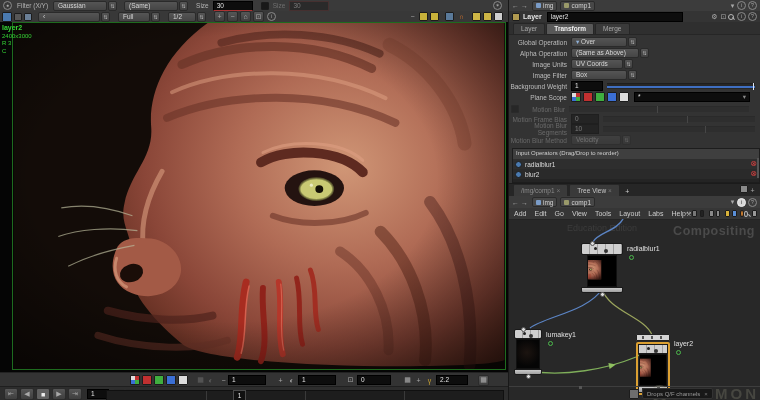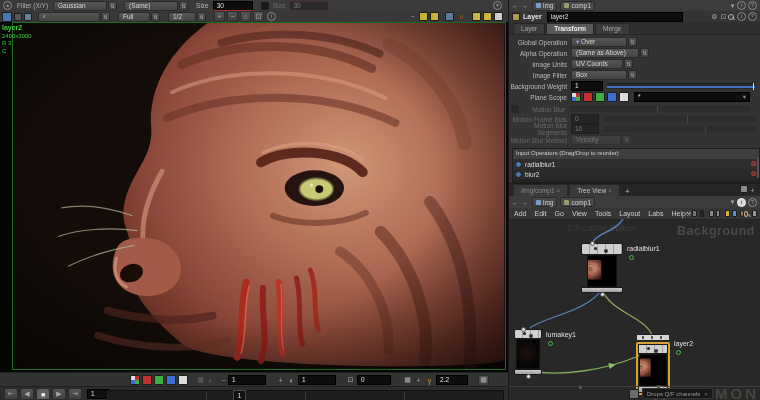--- a/index.html
+++ b/index.html
@@ -368,21 +368,21 @@
       <span class="sq" style="width:6px;height:5px;background:#8a8a8a;margin-left:2px;"></span>
       <span class="sq" style="width:6px;height:5px;background:#d8b23a;margin-left:5px;"></span>
       <span class="sq" style="width:6px;height:5px;background:#5a8fd8;margin-left:2px;"></span>
       <span class="sq" style="width:5px;height:5px;background:#c87b2e;border-radius:50%;margin-left:3px;"></span>
       <span class="mag" style="margin-left:auto;"></span>
       <span class="sq" style="width:7px;height:5px;background:#999;margin-left:4px;margin-right:4px;"></span>
     </div>
 
     <div class="abs" style="left:0;top:23px;width:252px;height:181px;overflow:hidden;">
       <span class="wm" style="left:58px;top:4px;font-size:9px;">Education Edition</span>
-      <span class="wm" style="right:6px;top:5px;font-size:12.5px;font-weight:bold;color:#4a4a4a;letter-spacing:.5px;">Background</span>
+      <span class="wm" style="right:6px;top:5px;font-size:12.5px;font-weight:bold;color:#4a4a4a;letter-spacing:.5px;">Compositing</span>
 
       <svg class="abs" style="left:0;top:0;" width="252" height="181">
         <path d="M114,0 C108,12 88,14 84,23" stroke="#5b84c4" stroke-width="1.4" fill="none"></path>
         <path d="M93,70 C80,92 35,98 21,109" stroke="#5b84c4" stroke-width="1.2" fill="none"></path>
         <path d="M93,70 C100,92 136,98 143,116" stroke="#9aa45c" stroke-width="1.2" fill="none"></path>
         <path d="M20,152 C55,158 98,150 127,138 C133,135 140,128 142,124" stroke="#7fae5a" stroke-width="1.3" fill="none"></path>
         <polygon points="0,-3 7,0 0,3" fill="#8fc060" transform="translate(100,147) rotate(-12)"></polygon>
       </svg>
 
       <div class="abs" style="left:72px;top:24px;width:42px;">

